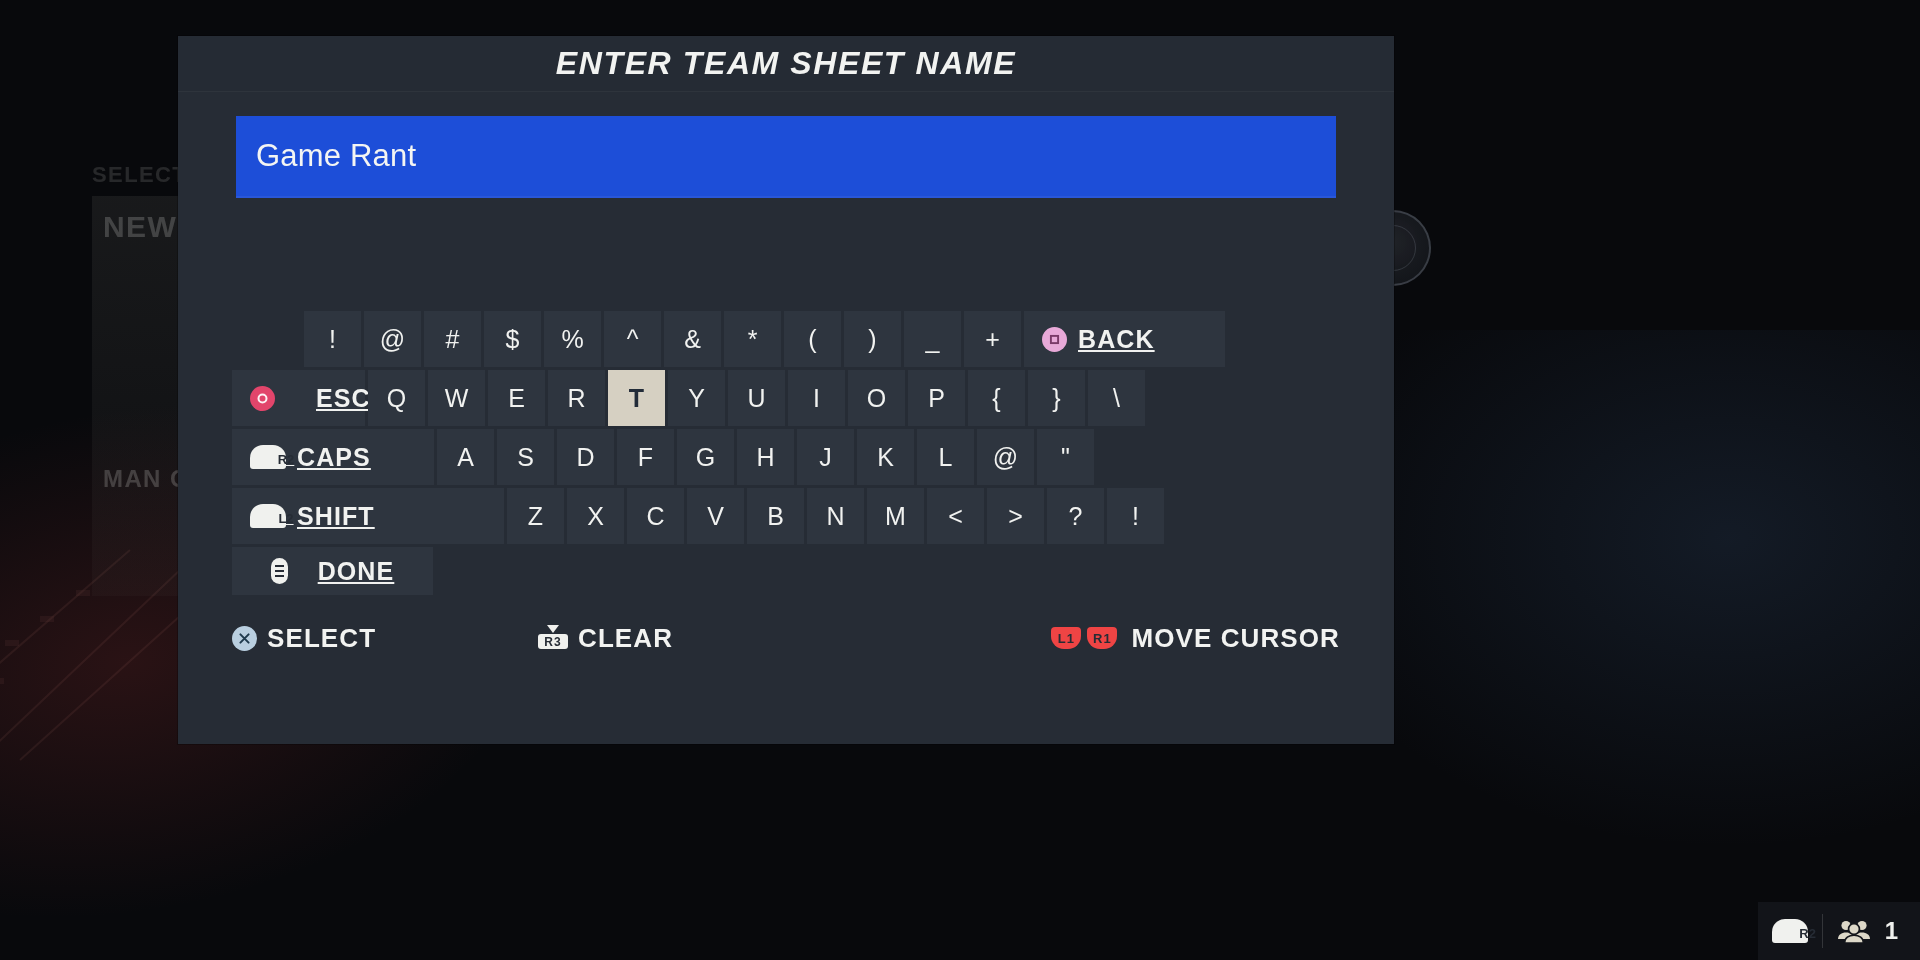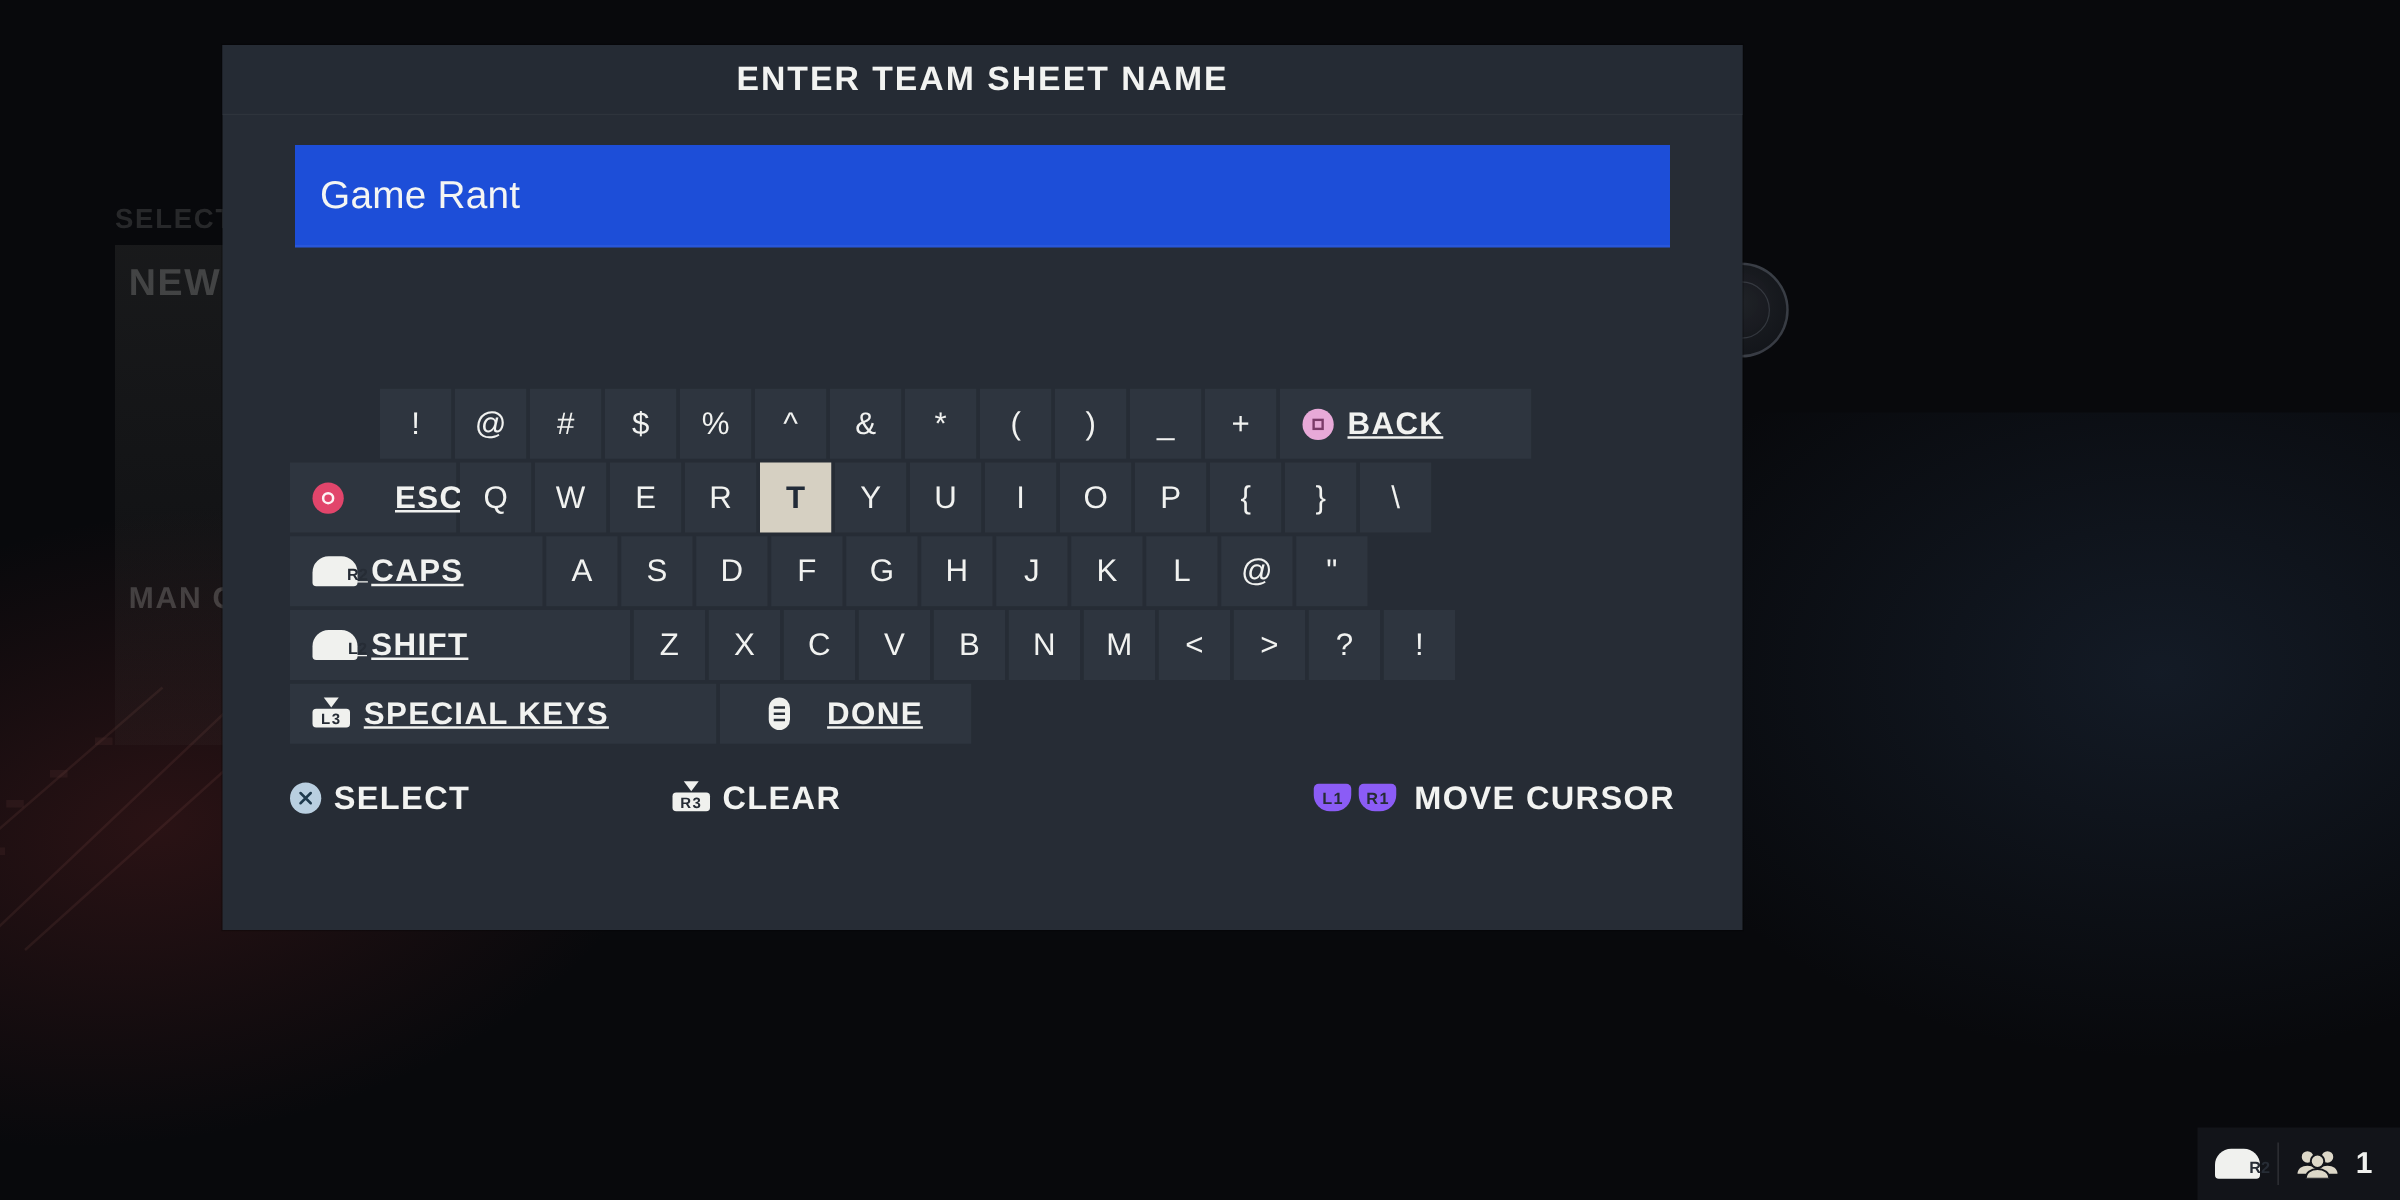--- a/index.html
+++ b/index.html
@@ -73,22 +73,22 @@
     background:#262c35;
     box-shadow:0 0 0 1px rgba(0,0,0,.25);
   }
   #modal-header {
     height:56px; background:#252b34;
     display:flex; align-items:center; justify-content:center;
     border-bottom:1px solid rgba(255,255,255,.045);
   }
   #modal-title {
     font-family:"Liberation Sans Narrow","Liberation Sans",sans-serif;
-    font-weight:700; font-size:27px; letter-spacing:1.6px;
-    color:#f2f3f1; text-transform:uppercase;
+    font-weight:700; font-size:32px; letter-spacing:1.6px;
+    color:#f2f3f1; text-transform:uppercase;font-style:italic;
   }
 
   
   #field-wrap { padding:24px 58px 0 58px; }
   #text-field {
     height:82px; background:#1d4ed8;
     display:flex; align-items:center; padding-left:20px;
     border-bottom:2px solid rgba(255,255,255,.055);
   }
   #field-value {
@@ -154,21 +154,21 @@
     background:#f0f1ee; color:#262c35;
     border-radius:13px 13px 3px 3px;
     font-family:"Liberation Sans Narrow","Liberation Sans",sans-serif;
     font-weight:700; font-size:13px; letter-spacing:0;
     padding-top:4px;
     padding-left:36px;
   }
   .bump {
     width:30px; height:22px; flex:0 0 auto;
     display:inline-flex; align-items:center; justify-content:center;
-    background:#8b5cf6; color:#262c35;
+    background:#ef4444; color:#262c35;
     border-radius:4px 4px 13px 13px;
     font-family:"Liberation Sans Narrow","Liberation Sans",sans-serif;
     font-weight:700; font-size:13px;
   }
   .stick {
     position:relative; width:30px; height:26px; flex:0 0 auto;
   }
   .stick .cap {
     position:absolute; left:0; top:9px; width:30px; height:15px;
     background:#f0f1ee; border-radius:3px;
@@ -423,27 +423,20 @@
         </div>
         <div class="key w1">
           <span>?</span>
         </div>
         <div class="key w1">
           <span>!</span>
         </div>
       </div>
 
     <div class="bottomrow">
-      <div class="key wide special">
-        <span class="stick">
-          <span class="arrow"></span>
-          <span class="cap">L3</span>
-        </span>
-        <span>SPECIAL KEYS</span>
-      </div>
       <div class="key wide done">
         <span class="optbtn">
             <i></i>
             <i></i>
             <i></i>
           </span>
         <span>DONE</span>
       </div>
     </div>
   </div>

